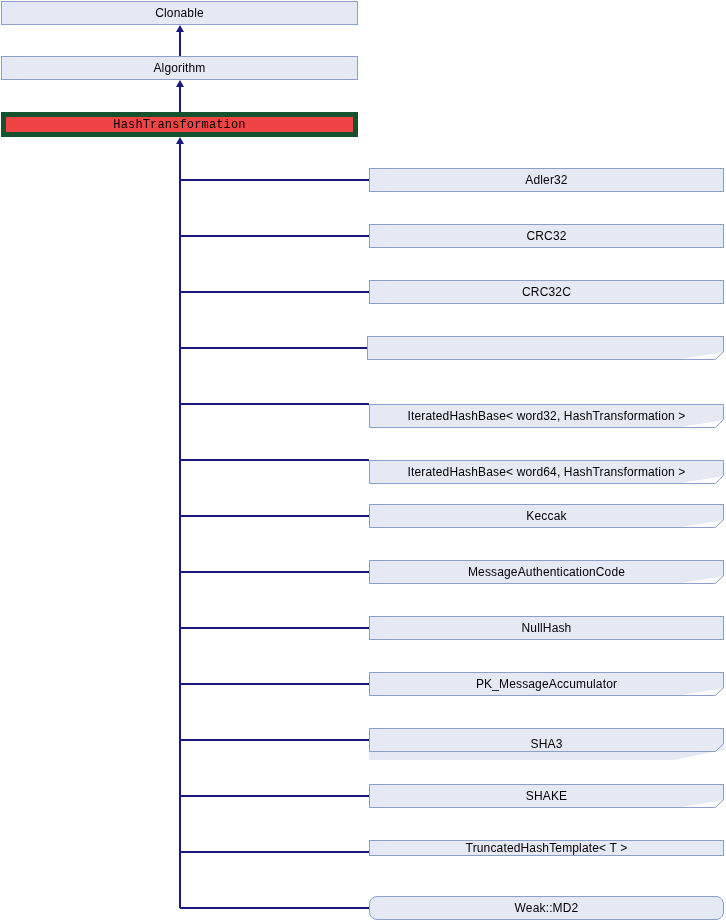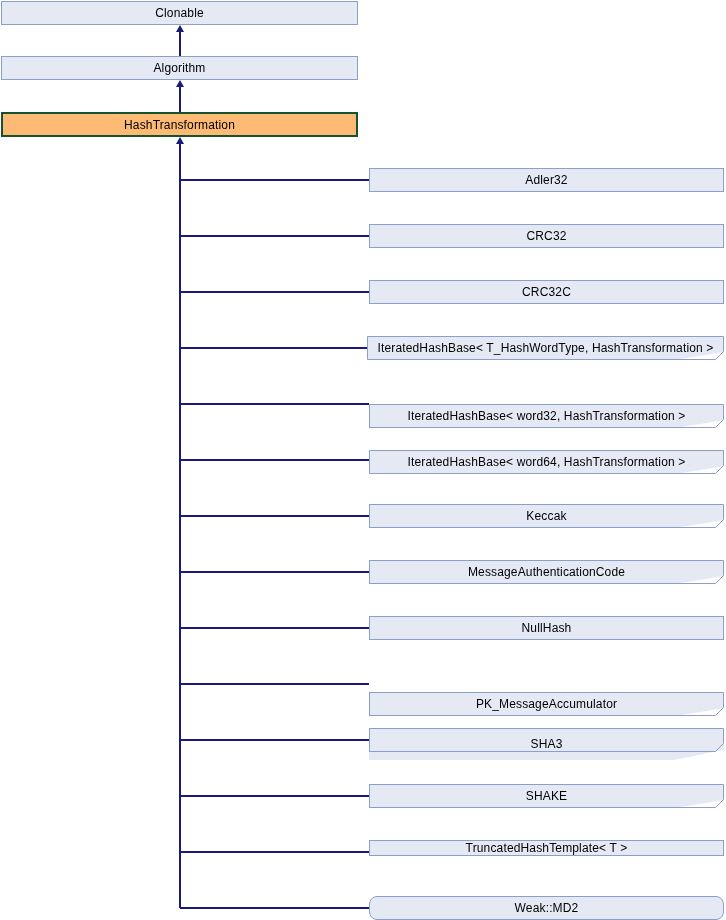--- a/index.html
+++ b/index.html
@@ -38,22 +38,23 @@
     font-family: "Liberation Sans", sans-serif;
     font-size: 12px;
     line-height: 1;
     color: #000000;
     letter-spacing: 0.15px;
     white-space: nowrap;
     background: #e4e9f4;
     border: 1px solid #8ba0c8;
   }
   .node.root {
-    background: #fdba74;
-    border: 2px solid #14532d;
+    background: #ef4444;
+    border: 5px solid #14532d;
+    font-family: Liberation Mono, monospace;
   }
   
   .node.template {
     border: none;
     background: transparent;
     padding: 0;
   }
   .node.template .tmpl-fill {
     position: absolute;
     left: 0;
@@ -124,30 +125,29 @@
         <span class="label">CRC32</span>
       </div>
       <div class="node" style="left: 369px; top: 280px; width: 355px; height: 24px;">
         <span class="label">CRC32C</span>
       </div>
       <div class="node template" style="left: 367px; top: 336px; width: 357px; height: 24px;">
         <div class="tmpl-fill"></div>
         <svg class="tmpl-edge" width="357" height="24" viewBox="0 0 357 24">
           <path d="M0.5,0.5 L356.5,0.5 L356.5,15.5 L348.5,23.5 L0.5,23.5 Z" fill="none" stroke="#8ba0c8" stroke-width="1"></path>
         </svg>
-        <span class="label">IteratedHashBase&lt; T_HashWordType, HashTransformation &gt;</span>
       </div>
       <div class="node template" style="left: 369px; top: 404px; width: 355px; height: 24px;">
         <div class="tmpl-fill"></div>
         <svg class="tmpl-edge" width="355" height="24" viewBox="0 0 355 24">
           <path d="M0.5,0.5 L354.5,0.5 L354.5,15.5 L346.5,23.5 L0.5,23.5 Z" fill="none" stroke="#8ba0c8" stroke-width="1"></path>
         </svg>
         <span class="label">IteratedHashBase&lt; word32, HashTransformation &gt;</span>
       </div>
-      <div class="node template" style="left: 369px; top: 450px; width: 355px; height: 24px; text-align: center;">
+      <div class="node template" style="left: 369px; top: 460px; width: 355px; height: 24px; text-align: center;">
         <div class="tmpl-fill"></div>
         <svg class="tmpl-edge" width="355" height="24" viewBox="0 0 355 24">
           <path d="M0.5,0.5 L354.5,0.5 L354.5,15.5 L346.5,23.5 L0.5,23.5 Z" fill="none" stroke="#8ba0c8" stroke-width="1"></path>
         </svg>
         <span class="label">IteratedHashBase&lt; word64, HashTransformation &gt;</span>
       </div>
       <div class="node template" style="left: 369px; top: 504px; width: 355px; height: 24px;">
         <div class="tmpl-fill"></div>
         <svg class="tmpl-edge" width="355" height="24" viewBox="0 0 355 24">
           <path d="M0.5,0.5 L354.5,0.5 L354.5,15.5 L346.5,23.5 L0.5,23.5 Z" fill="none" stroke="#8ba0c8" stroke-width="1"></path>
@@ -157,21 +157,21 @@
       <div class="node template" style="left: 369px; top: 560px; width: 355px; height: 24px;">
         <div class="tmpl-fill"></div>
         <svg class="tmpl-edge" width="355" height="24" viewBox="0 0 355 24">
           <path d="M0.5,0.5 L354.5,0.5 L354.5,15.5 L346.5,23.5 L0.5,23.5 Z" fill="none" stroke="#8ba0c8" stroke-width="1"></path>
         </svg>
         <span class="label">MessageAuthenticationCode</span>
       </div>
       <div class="node" style="left: 369px; top: 616px; width: 355px; height: 24px;">
         <span class="label">NullHash</span>
       </div>
-      <div class="node template" style="left: 369px; top: 672px; width: 355px; height: 24px; margin-top: 20px;">
+      <div class="node template" style="left: 369px; top: 672px; width: 355px; height: 24px;">
         <div class="tmpl-fill"></div>
         <svg class="tmpl-edge" width="355" height="24" viewBox="0 0 355 24">
           <path d="M0.5,0.5 L354.5,0.5 L354.5,15.5 L346.5,23.5 L0.5,23.5 Z" fill="none" stroke="#8ba0c8" stroke-width="1"></path>
         </svg>
         <span class="label">PK_MessageAccumulator</span>
       </div>
       <div class="node template" style="left: 369px; top: 728px; width: 355px; height: 32px;">
         <div class="tmpl-fill"></div>
         <svg class="tmpl-edge" width="355" height="24" viewBox="0 0 355 24">
           <path d="M0.5,0.5 L354.5,0.5 L354.5,15.5 L346.5,23.5 L0.5,23.5 Z" fill="none" stroke="#8ba0c8" stroke-width="1"></path>

